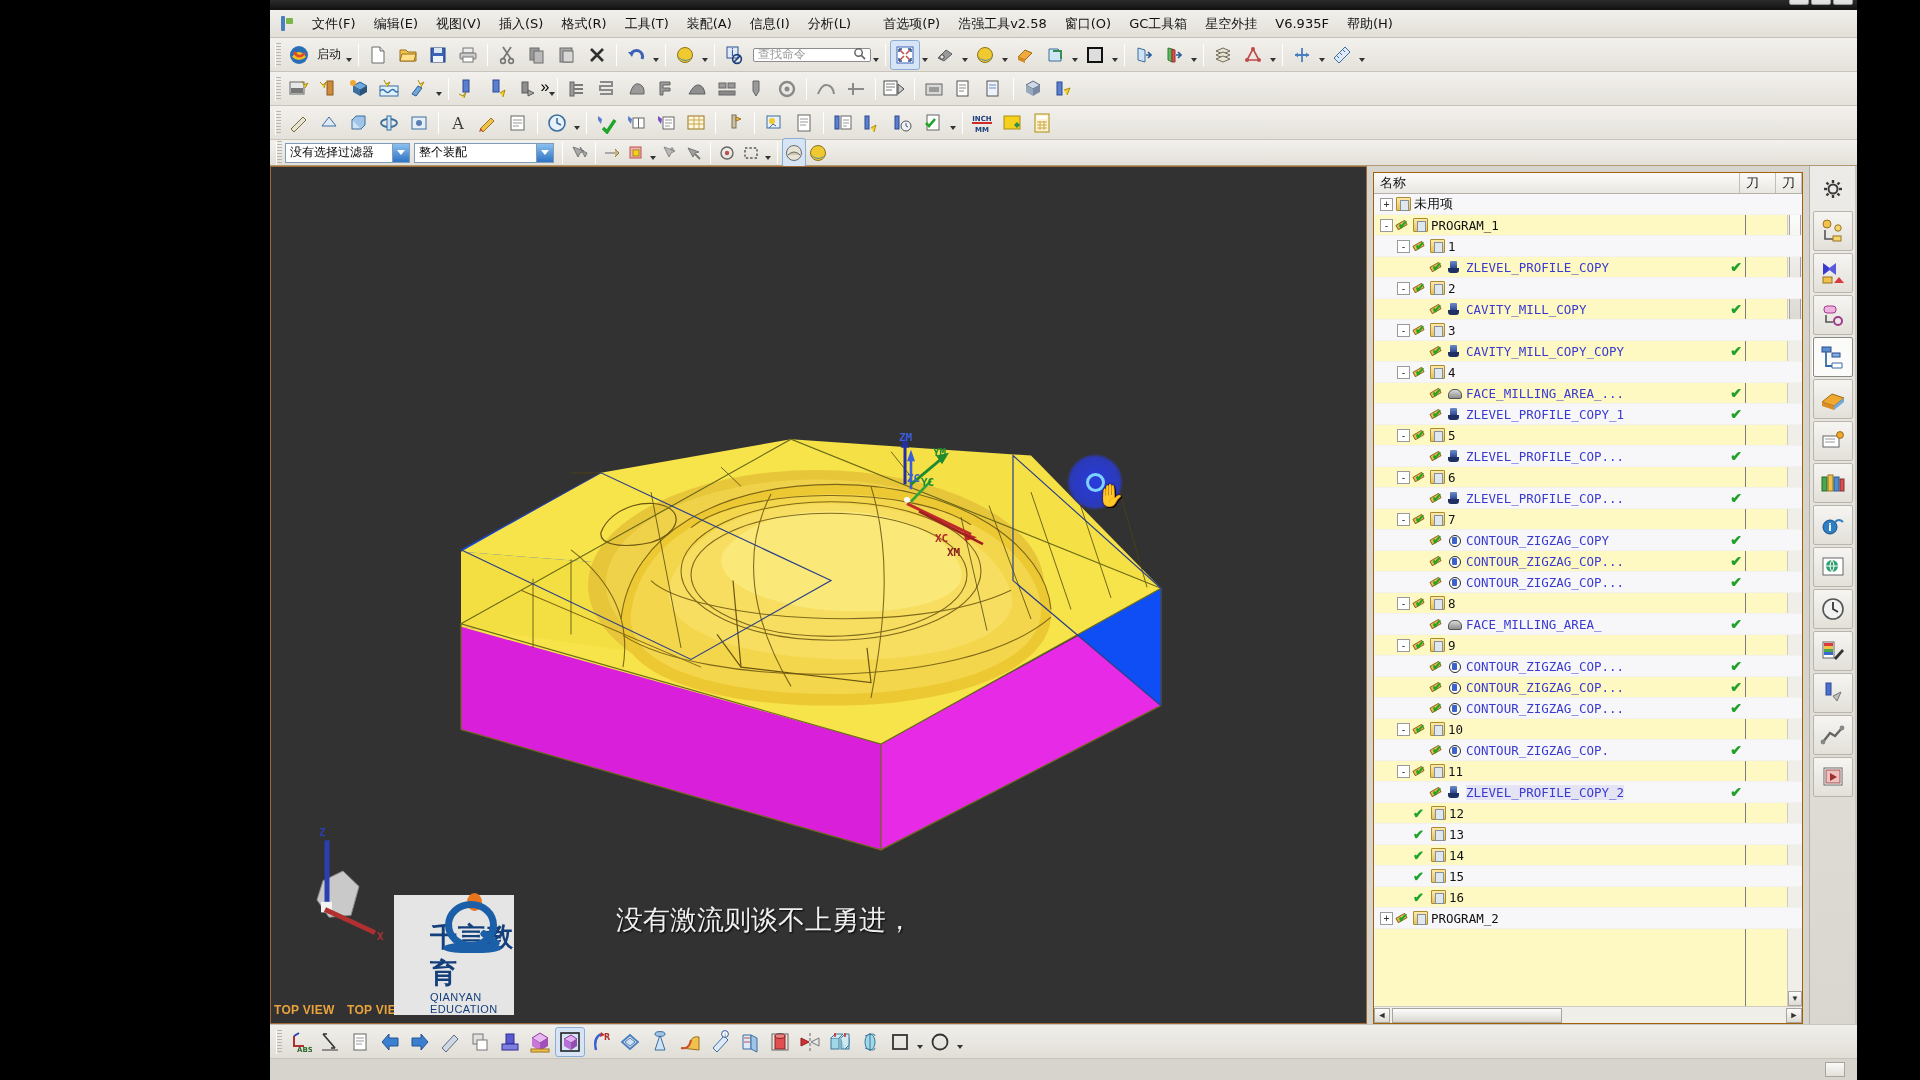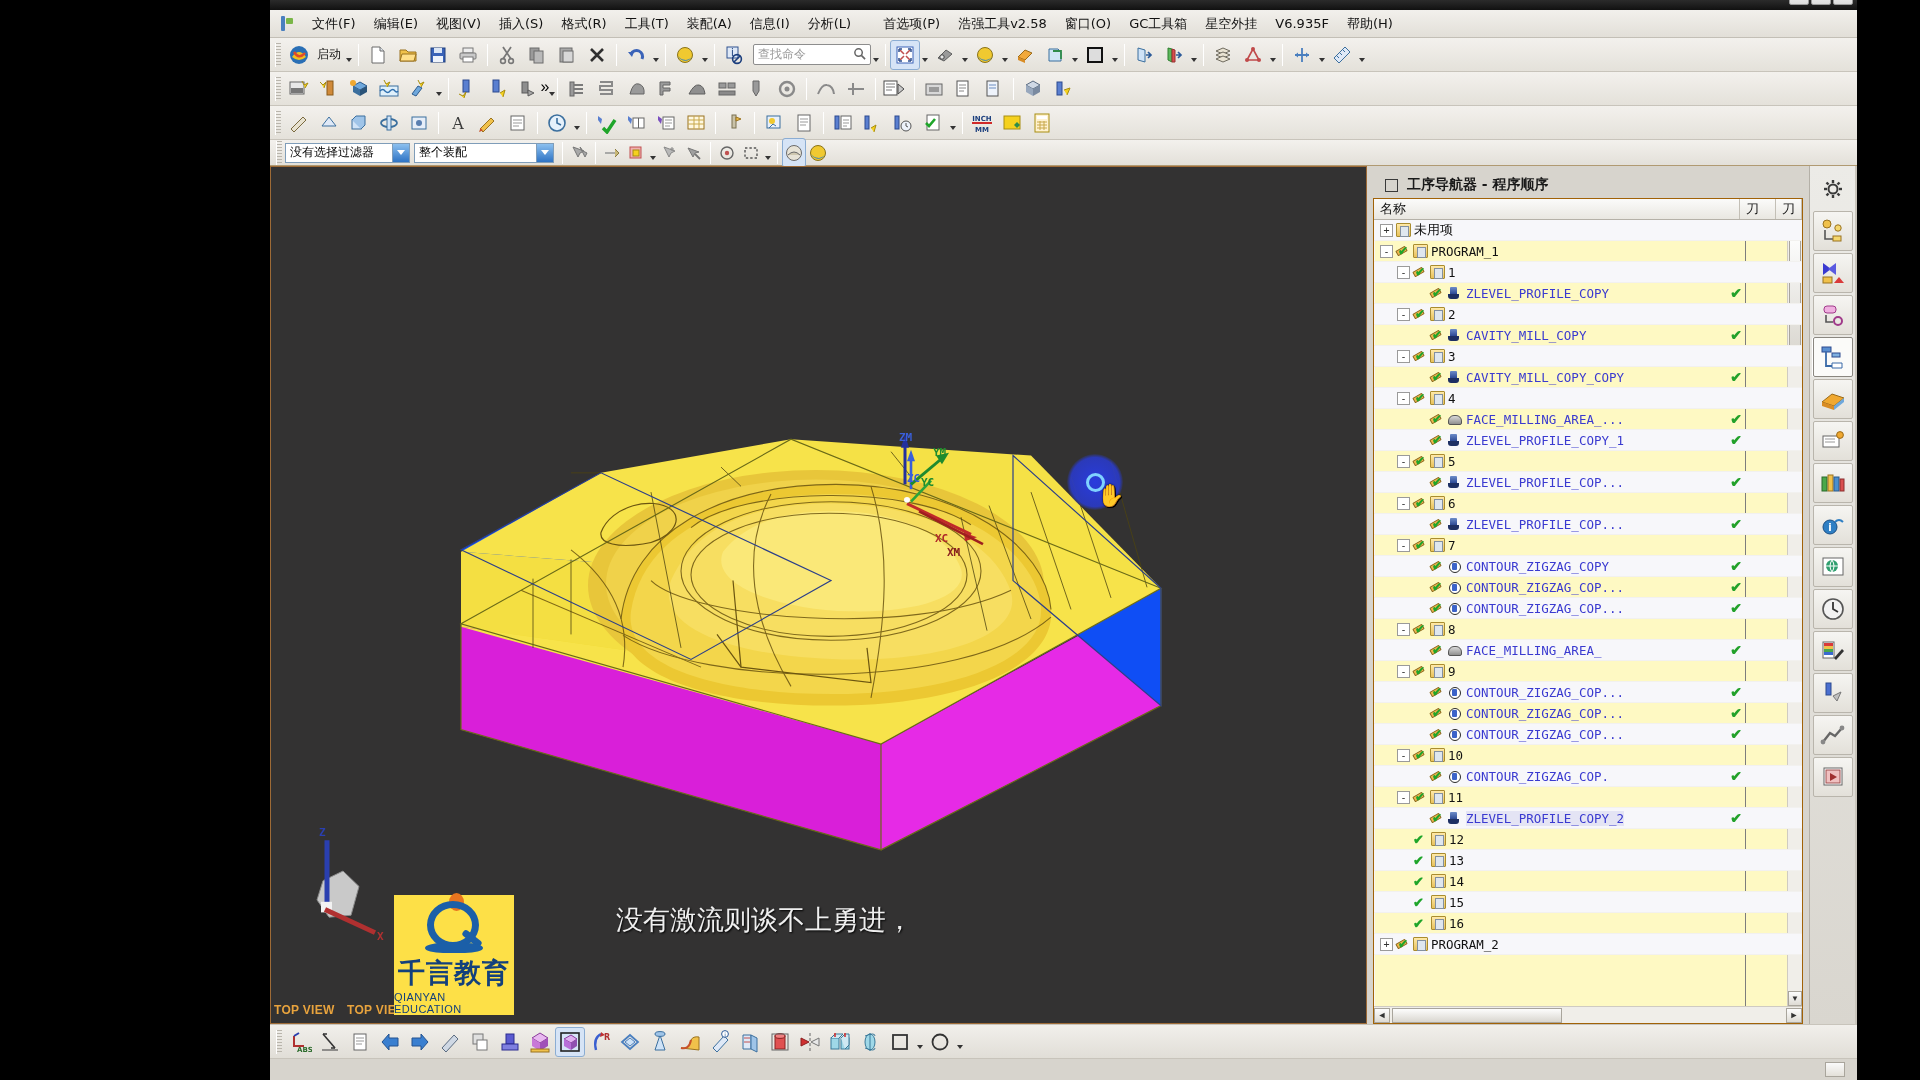--- a/index.html
+++ b/index.html
@@ -37,21 +37,21 @@
           background:repeating-linear-gradient(to bottom,#b9b5ac 0 1px,transparent 1px 3px);
           border-left:1px solid #fff;}
   .tb { width:28px; height:28px; margin:0 1px; border-radius:2px; position:relative; flex:none;
         display:flex; align-items:center; justify-content:center; }
   .tb.pressed { background:#d6e4f6; outline:1px solid #8badd3; }
   .tbsm { width:22px; }
   .caret { width:10px; height:28px; display:flex;align-items:flex-end;justify-content:center;padding-bottom:7px;flex:none;}
   .caret:after{content:""; border-left:3.5px solid transparent; border-right:3.5px solid transparent; border-top:4px solid #333;}
   .tlabel { font-size:12px; color:#111; padding:0 3px; font-family:"DejaVu Sans","Liberation Sans",sans-serif;}
   .sep { width:1px; height:22px; background:#c0bcb3; border-right:1px solid #fff; margin:0 4px; flex:none;}
-  .findbox { width:118px; height:21px; background:#fff; border:1px solid #8d8d8d; border-radius:2px;
+  .findbox { width:118px; height:14px; background:#fff; border:1px solid #8d8d8d; border-radius:2px;
              display:flex;align-items:center; padding:0 4px; margin-left:4px; flex:none;}
   .findbox span { font-size:12px; color:#9a9a9a; font-family:"DejaVu Sans","Liberation Sans",sans-serif;}
   .findmag { margin-left:auto; }
 
   
   .filterbar { height:26px; background:linear-gradient(#f3f1ed,#e3e0d9); border-bottom:1px solid #b09a72;
                display:flex; align-items:center; padding:0 3px; flex:none; }
   .combo { height:20px; border:1px solid #7f9db9; background:#fff; display:flex; align-items:center;
            font-size:12px; color:#000; padding-left:4px; margin-right:4px; flex:none;
            font-family:"DejaVu Sans","Liberation Sans",sans-serif;}
@@ -147,22 +147,22 @@
   .axislbl { font-family:"DejaVu Sans Mono",monospace; font-size:11px; font-weight:bold;}
   .viewlbl { position:absolute; bottom:6px; font-size:12px; font-weight:bold; color:#e8a33d;
              font-family:"Liberation Sans",sans-serif; letter-spacing:.3px;}
   .cursor-ring { position:absolute; width:56px; height:56px; border-radius:50%;
                  background:radial-gradient(circle, rgba(40,60,230,.95) 0%, rgba(40,60,230,.75) 62%, rgba(40,60,230,0) 72%);
                  display:flex; align-items:center; justify-content:center;}
   .cursor-ring .inner { width:19px; height:19px; border-radius:50%; border:3px solid #7fd2ff; }
   .hand { position:absolute; font-size:22px; color:#fff; text-shadow:0 0 2px #000,1px 1px 0 #000;}
 
   
-  .wm { position:absolute; background:#fde047; display:flex; flex-direction:column;
-        align-items:center; justify-content:center; }
+  .wm { position:absolute; background:#e5e5e5; display:flex; flex-direction:column;
+        align-items:center; justify-content:center;padding-left:36px; }
   .wm .cn { font-size:27px; color:#13407c; font-weight:bold; letter-spacing:1px;
             font-family:"DejaVu Sans","Liberation Sans",sans-serif;}
   .wm .en { font-size:11px; color:#13407c; letter-spacing:.4px; font-family:Liberation Sans, sans-serif;}
   .subtitle { position:absolute; color:#efefef; font-size:27px; line-height:1.25; white-space:pre;
               font-family:"DejaVu Serif","Liberation Serif",serif; text-shadow:1px 1px 2px #000;}
 </style>
 </head>
 <body>
 
 <div id="root">
@@ -899,24 +899,20 @@
             </div>
             <div class="cn">千言教育</div>
             <div class="en">QIANYAN EDUCATION</div>
           </div>
 
           <div class="subtitle" style="left:345px; bottom:86px;">没有激流则谈不上勇进，</div>
         </div>
       </div>
 
       <div class="dock">
-        <div class="dock-title">
-          <span class="sq"></span>
-          <span>工序导航器 - 程序顺序</span>
-        </div>
         <div class="treebox">
           <div class="colhead">
             <div class="ch-name">名称</div>
             <div class="ch-a">刀</div>
             <div class="ch-b">刀</div>
           </div>
           <div class="treebody" id="tree-rows">
             <div class="vline"></div>
             <div class="tscroll">
               <div class="btn">▲</div>

